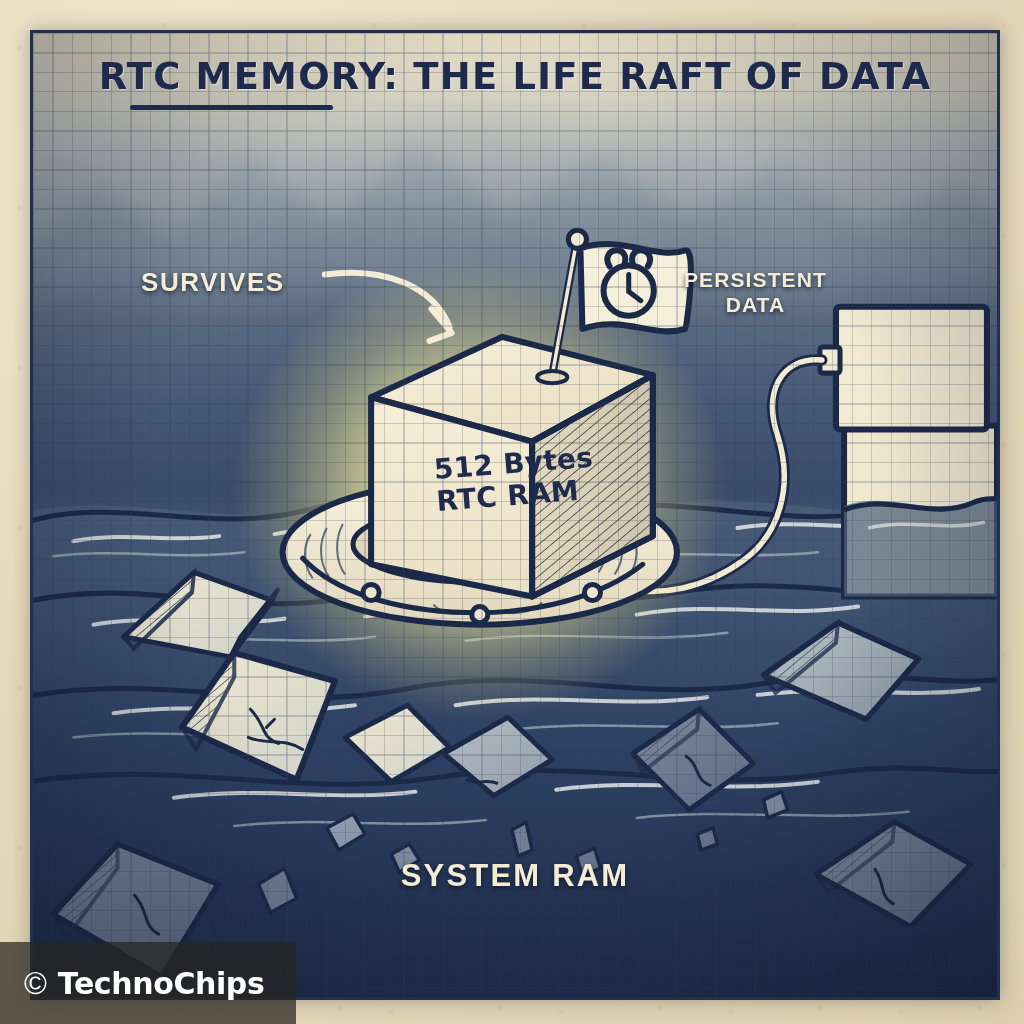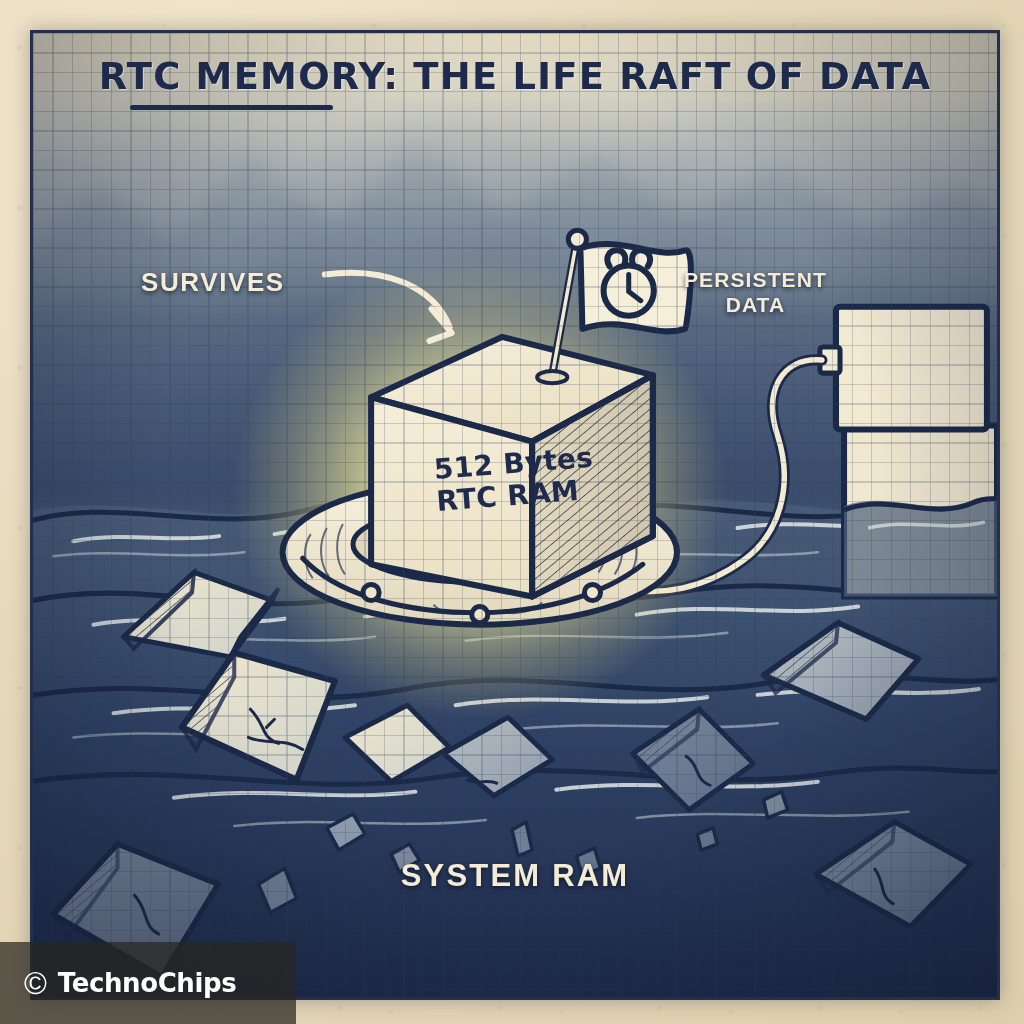--- a/index.html
+++ b/index.html
@@ -179,21 +179,21 @@
     align-items: center;
     gap: 11px;
     padding-left: 24px;
     box-sizing: border-box;
   }
   .watermark .c {
     color: #fff; font-size: 31px; line-height: 1;
   }
   .watermark .t {
     color: #fff;
-    font-size: 26px;
+    font-size: 30px;
     font-weight: 700;
     letter-spacing: -.4px;
     font-family: "DejaVu Sans", sans-serif;
   }
 </style>
 </head>
 <body>
 
 <div id="stage">
 

